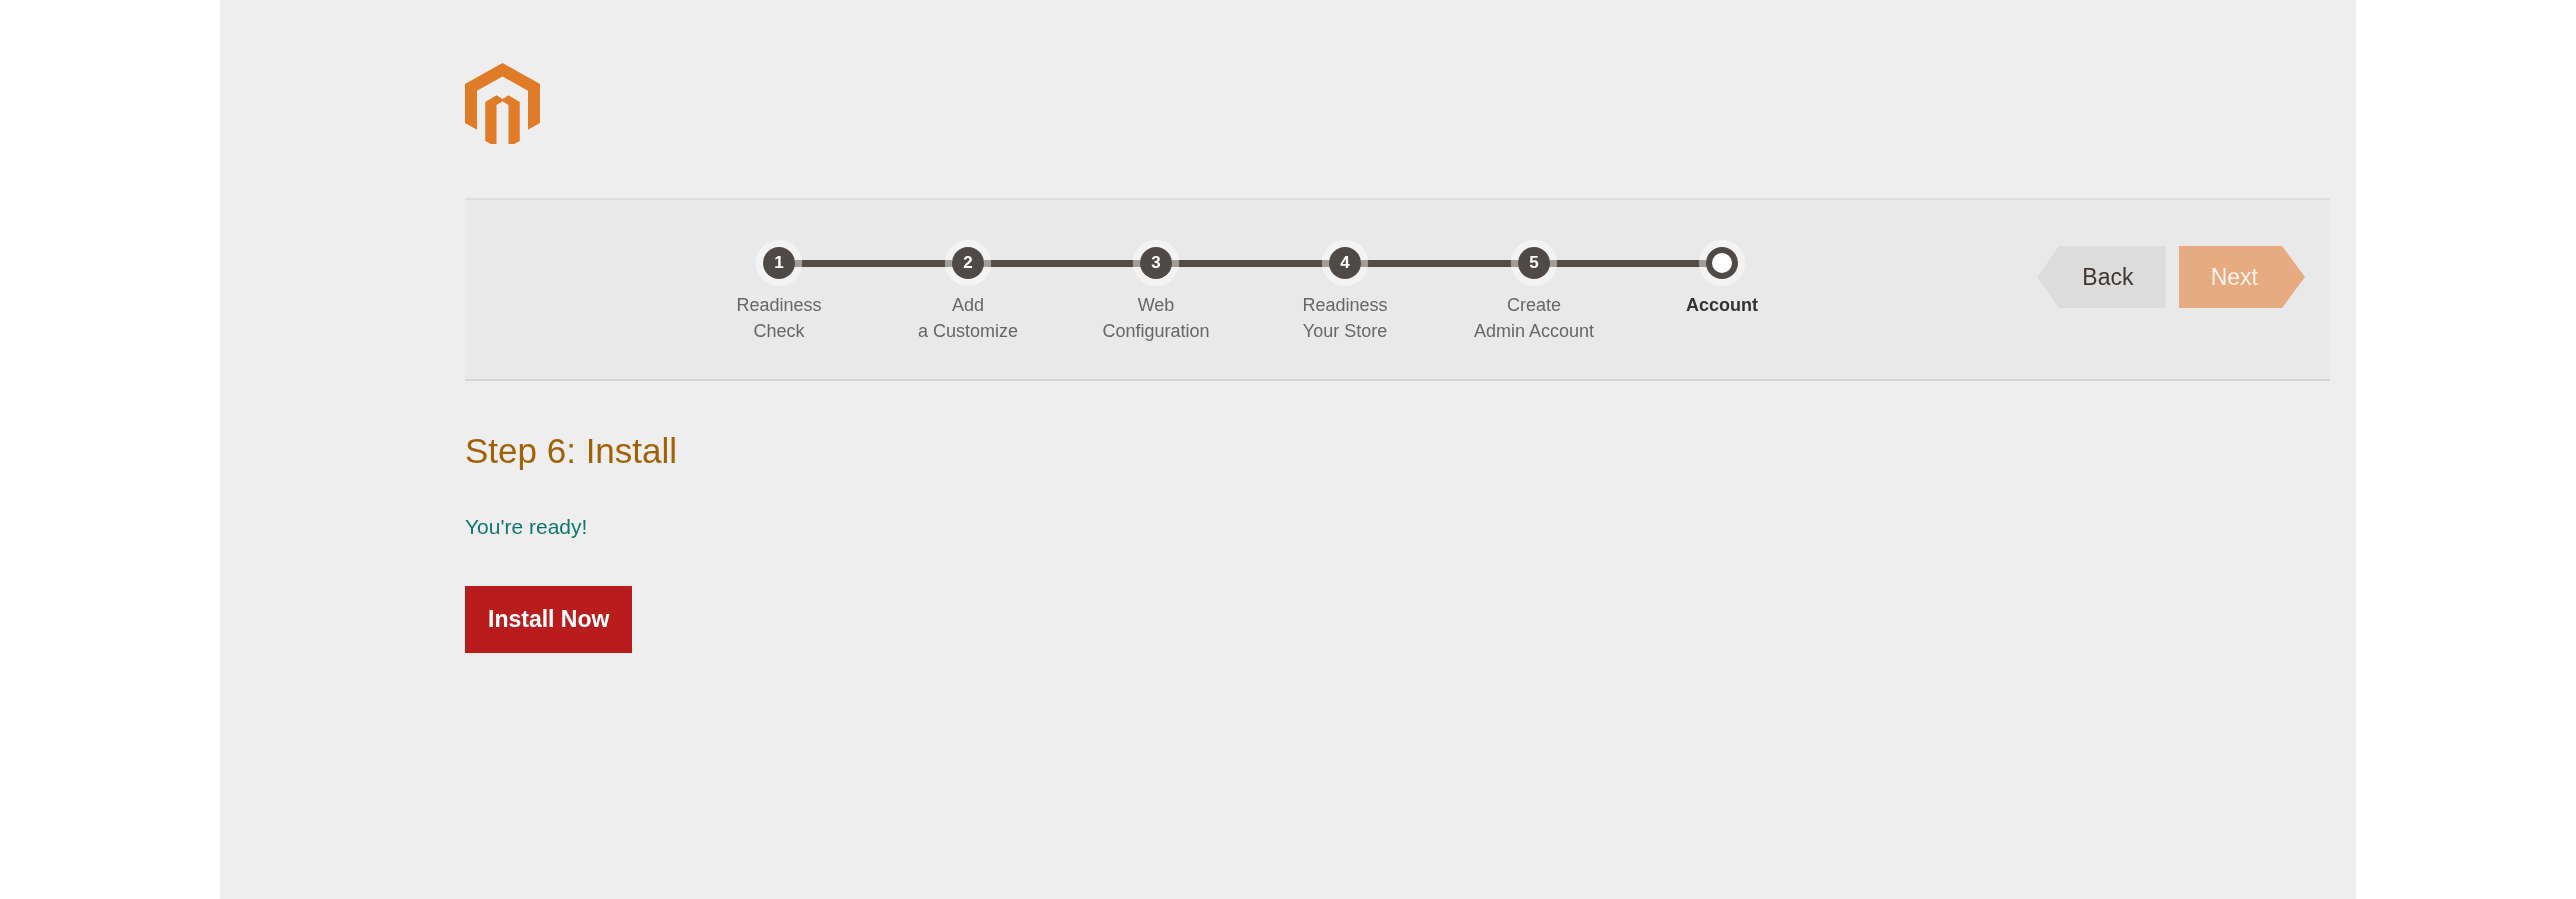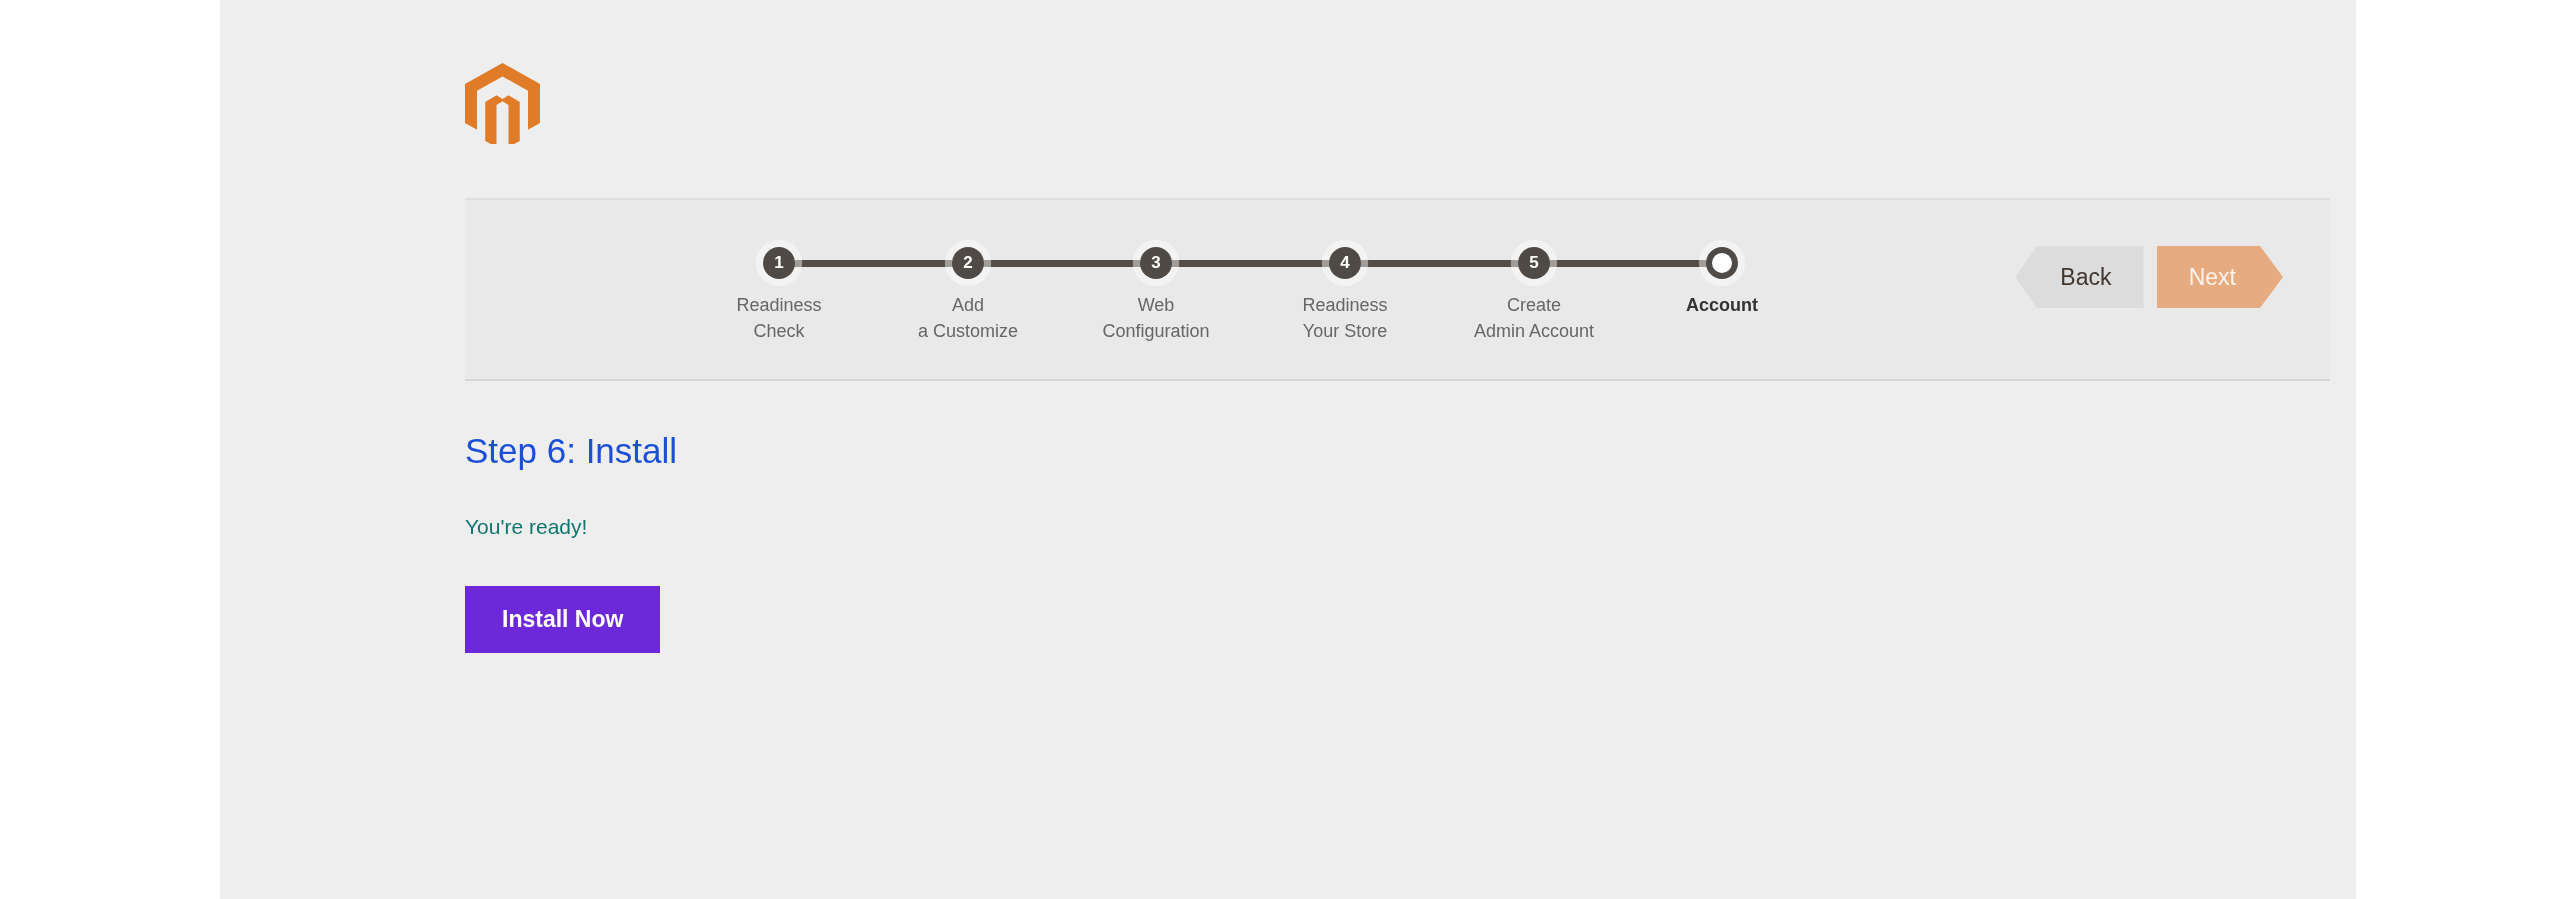--- a/index.html
+++ b/index.html
@@ -102,21 +102,21 @@
     font-size: 18px;
     line-height: 26px;
     color: #666666;
     white-space: pre-line;
   }
   .step.active .step-label { color: #333333; font-weight: bold; }
 
   
   #nav-buttons {
     position: absolute;
-    right: 47px;
+    right: 25px;
     top: 46px;
     height: 62px;
   }
 
   .navbtn {
     position: relative;
     display: inline-block;
     height: 62px;
     line-height: 62px;
     font-size: 23px;
@@ -146,40 +146,40 @@
   #content {
     position: absolute;
     left: 245px;
     top: 431px;
     width: 1438px;
   }
 
   #page-title {
     font-size: 35px;
     font-weight: normal;
-    color: #1d4ed8;
+    color: #a16207;
     line-height: 40px;
   }
 
   #ready-text {
     margin-top: 43px;
     font-size: 21px;
     color: #0f766e;
     line-height: 26px;
   }
 
   #install-now-button {
     margin-top: 46px;
     display: inline-block;
-    background: #6d28d9;
+    background: #b91c1c;
     color: #ffffff;
     font-size: 23px;
     font-weight: bold;
     line-height: 1;
-    padding: 22px 37px;
+    padding: 22px 23px;
     border: 0;
     cursor: pointer;
     font-family: "Liberation Sans", sans-serif;
   }
 </style>
 </head>
 <body>
 
 <div id="page">
 

